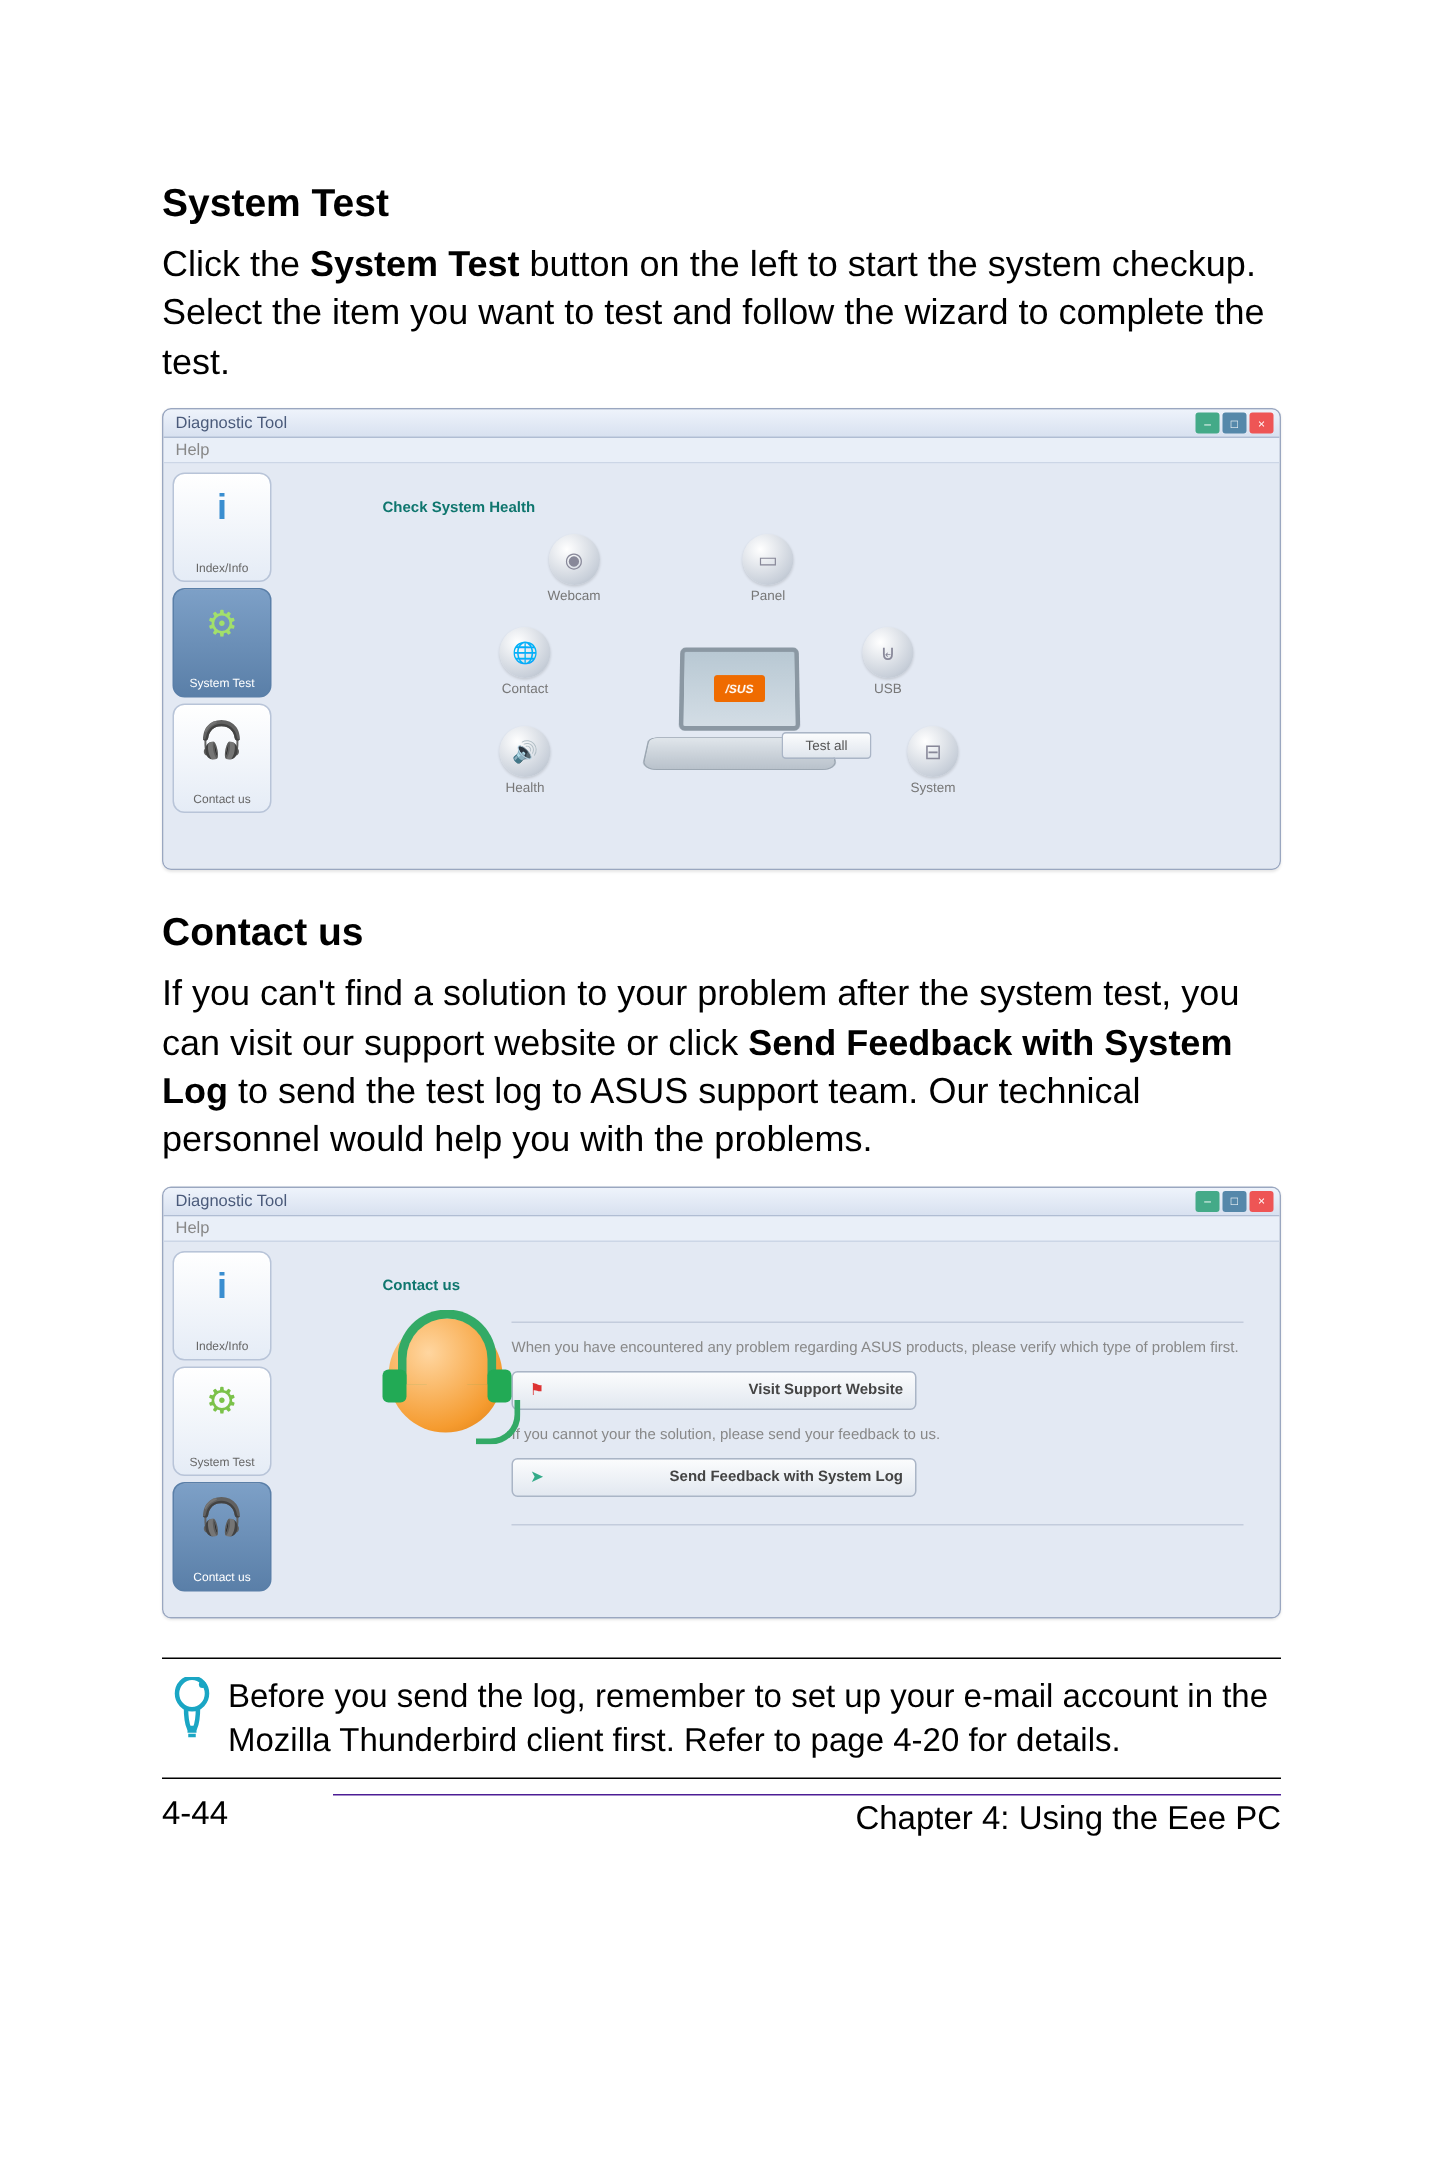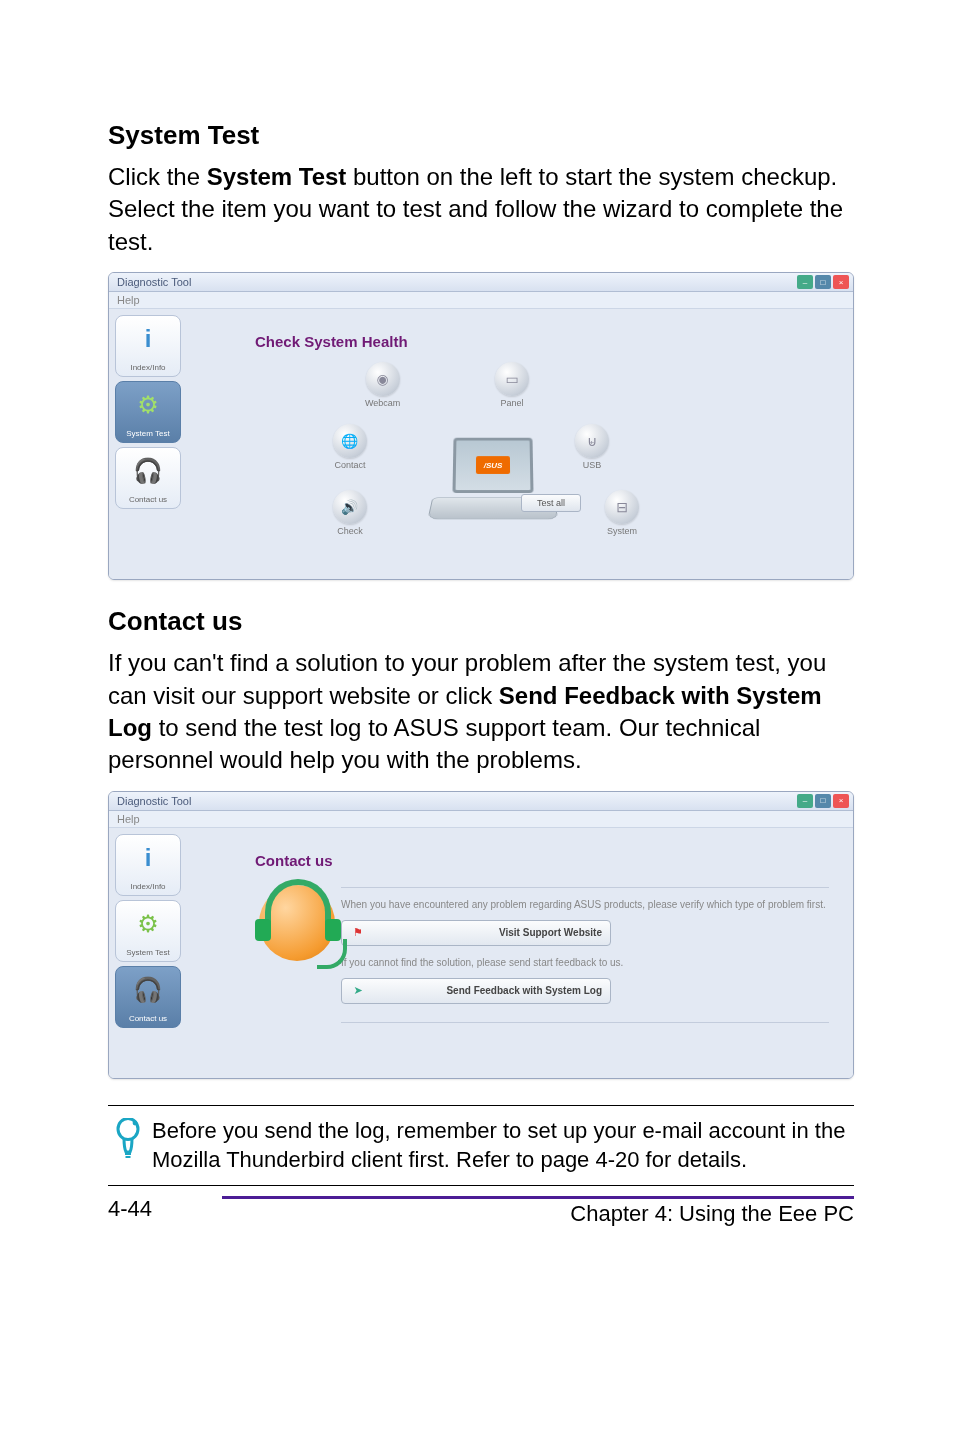--- a/index.html
+++ b/index.html
@@ -76,29 +76,29 @@
   }
   .side-item.active {
     background: linear-gradient(#7da0c7, #5a7fa8);
     border-color: #5a7fa8;
   }
   .side-icon {
     width: 38px; height: 38px; border-radius: 8px;
     display: flex; align-items: center; justify-content: center;
     font-size: 24px;
   }
-  .side-label { font-size: 8px; color: #666; margin-top: 5px; }
+  .side-label { font-size: 8px; color: #666; margin-top: 16px; }
   .side-item.active .side-label { color: #fff; }
   .main-panel {
     flex: 1;
     margin-left: 6px;
     padding: 12px 18px;
   }
   .panel-title {
-    font-size: 15px; font-weight: 700; color: #701a75;
+    font-size: 10px; font-weight: 700; color: #0f766e;
     margin: 6px 0 12px 50px;
   }
   
   .health-area {
     position: relative;
     height: 190px;
   }
   .h-item {
     position: absolute;
     display: flex; flex-direction: column; align-items: center;
@@ -202,21 +202,21 @@
   .tip-icon {
     width: 40px; flex-shrink:0; display:flex; justify-content:center;
     padding-top: 2px;
   }
   .tip-svg { width: 30px; height: 42px; }
   .tip-text { font-size: 22px; line-height: 1.35; }
   .footer {
     display: flex; justify-content: center;
     font-size: 22px; margin-top: 10px;
   }
-  .footer .right { border-top: 3px solid #4c1d95; padding-top: 2px; flex:1; text-align:right; margin-left: 70px;}
+  .footer .right { border-top: 1px solid #4c1d95; padding-top: 2px; flex:1; text-align:right; margin-left: 70px;}
 </style>
 </head>
 <body>
 
 <h2 class="section-heading">System Test</h2>
 <p class="body-text">Click the <b>System Test</b> button on the left to start the system checkup. Select the item you want to test and follow the wizard to complete the test.</p>
 
 <div class="app-window">
   <div class="titlebar">
     <span>Diagnostic Tool</span>
@@ -256,21 +256,21 @@
         <div class="h-item" style="left:128px; top:62px;">
           <div class="h-icon">🌐</div>
           <span>Contact</span>
         </div>
         <div class="h-item" style="left:370px; top:62px;">
           <div class="h-icon">⊌</div>
           <span>USB</span>
         </div>
         <div class="h-item" style="left:128px; top:128px;">
           <div class="h-icon">🔊</div>
-          <span>Check</span>
+          <span>Health</span>
         </div>
         <div class="h-item" style="left:400px; top:128px;">
           <div class="h-icon">⊟</div>
           <span>System</span>
         </div>
         <div class="laptop">
           <div class="laptop-screen">
               <div class="laptop-badge">/SUS</div>
             </div>
           <div class="laptop-base"></div>
@@ -319,21 +319,21 @@
             <div class="ear-r"></div>
           <div class="mic-arm"></div>
         </div>
         <div class="contact-right">
           <hr>
           <div class="note-text">When you have encountered any problem regarding ASUS products, please verify which type of problem first.</div>
           <div class="long-btn">
             <span class="lb-icon" style="color:#d33;">⚑</span>
             <span class="lb-text">Visit Support Website</span>
           </div>
-          <div class="note-text" style="margin-top:10px;">If you cannot find the solution, please send start feedback to us.</div>
+          <div class="note-text" style="margin-top:10px;">If you cannot your the solution, please send your feedback to us.</div>
           <div class="long-btn">
             <span class="lb-icon" style="color:#3a8;">➤</span>
             <span class="lb-text">Send Feedback with System Log</span>
           </div>
           <hr style="margin-top:18px;">
         </div>
       </div>
     </div>
   </div>
 </div>

